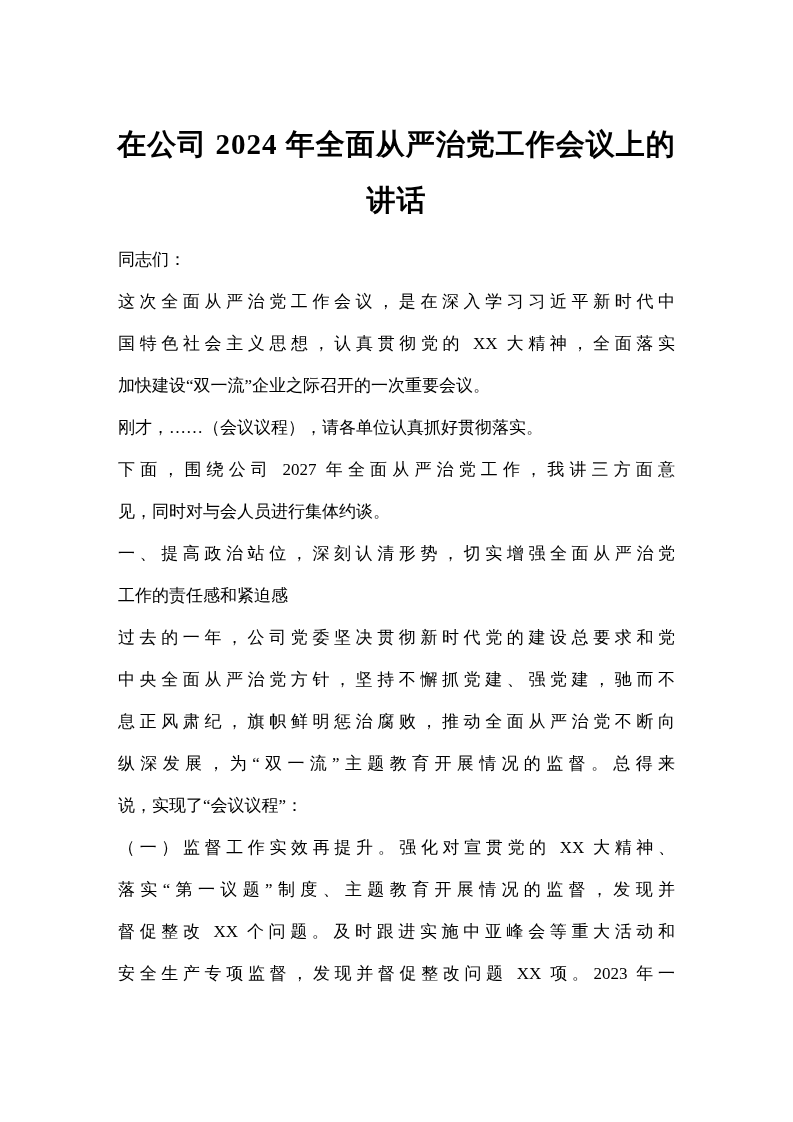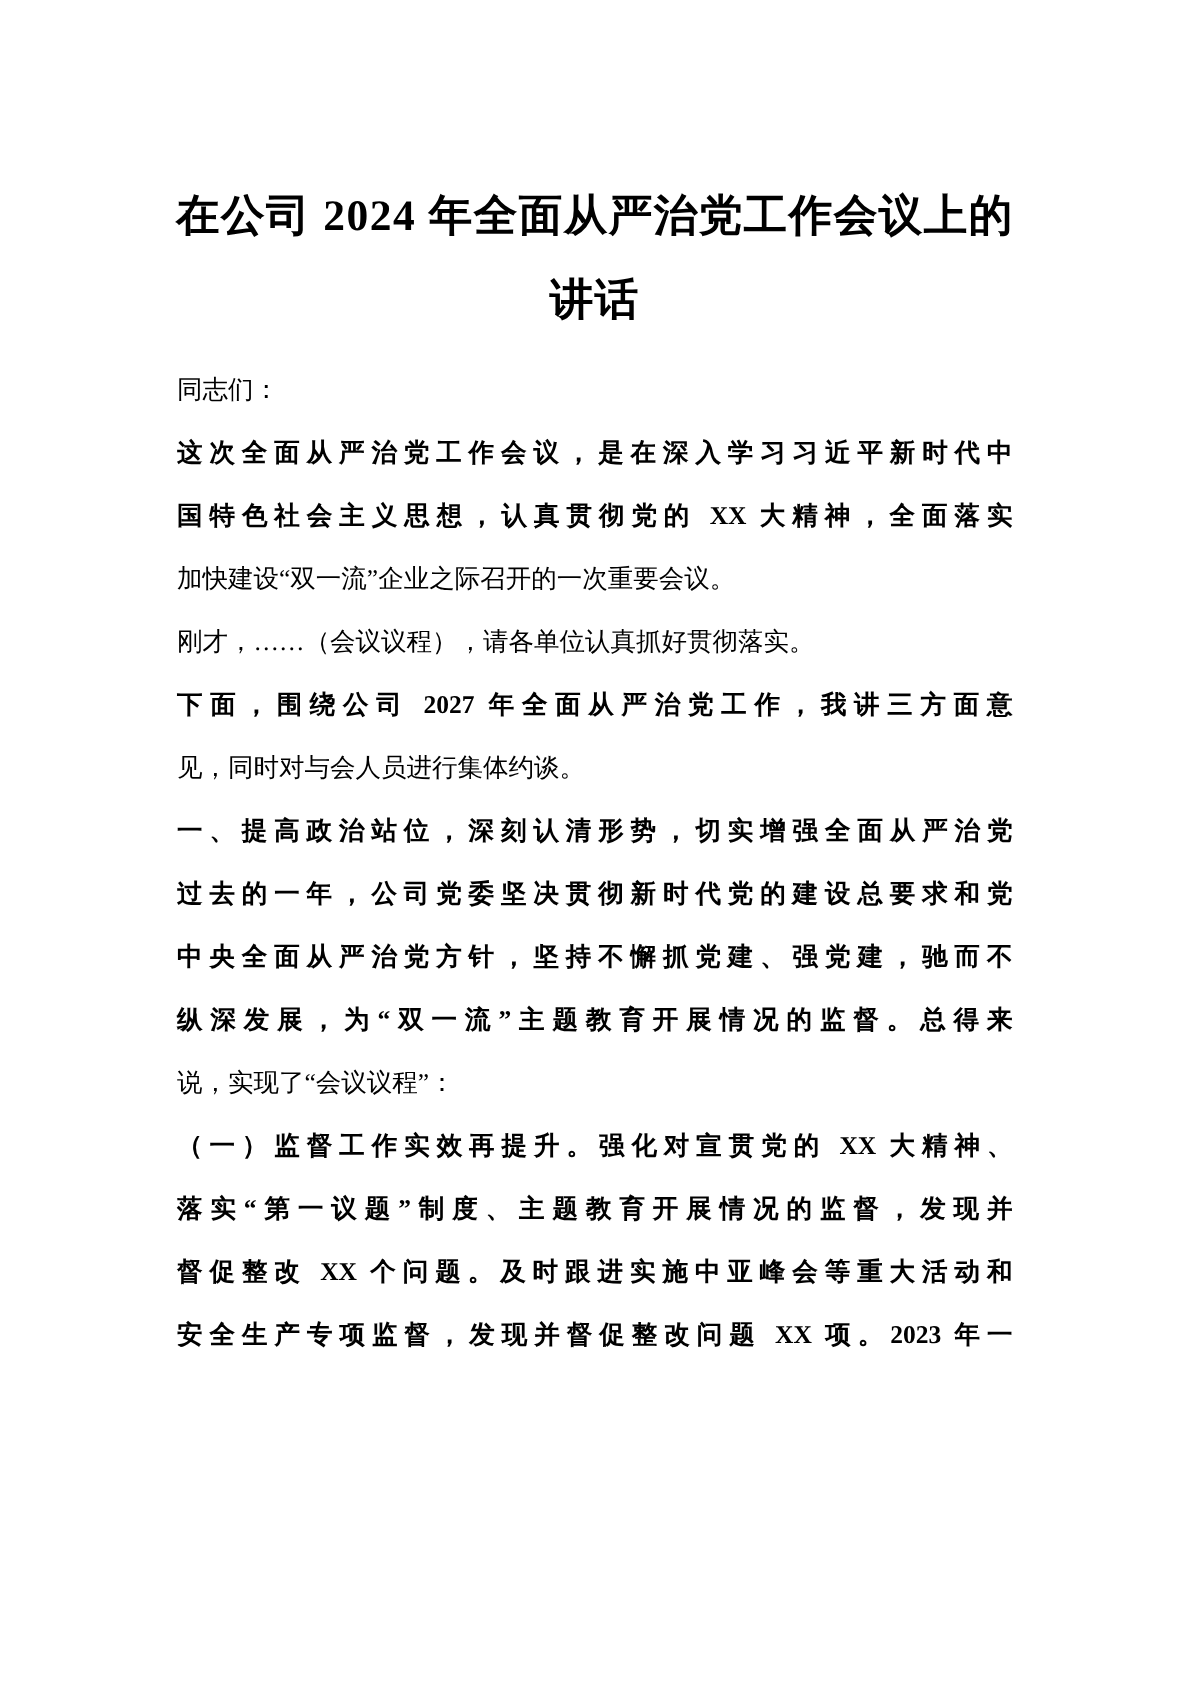--- a/index.html
+++ b/index.html
@@ -32,21 +32,20 @@
     width: 557px;
     font-size: 17px;
     line-height: 42px;
   }
   .line {
     text-align: justify;
     white-space: normal;
   }
   .line.fill {
     text-align-last: justify;
-    font-weight: bold;
   }
 </style>
 </head>
 <body style="background: rgb(255, 255, 255); color: rgb(0, 0, 0);">
 
 <div class="page">
   <h1 class="title">
     <div class="title-line">在公司 2024 年全面从严治党工作会议上的</div>
     <div class="title-line">讲话</div>
   </h1>
@@ -63,25 +62,27 @@
       <div class="line">加快建设“双一流”企业之际召开的一次重要会议。</div>
 
       <div class="line">刚才，……（会议议程），请各单位认真抓好贯彻落实。</div>
 
       <div class="line fill">下面，围绕公司 2027 年全面从严治党工作，我讲三方面意</div>
 
       <div class="line">见，同时对与会人员进行集体约谈。</div>
 
       <div class="line fill">一、提高政治站位，深刻认清形势，切实增强全面从严治党</div>
 
+      <div class="line">工作的责任感和紧迫感</div>
 
       <div class="line fill">过去的一年，公司党委坚决贯彻新时代党的建设总要求和党</div>
 
       <div class="line fill">中央全面从严治党方针，坚持不懈抓党建、强党建，驰而不</div>
 
+      <div class="line fill">息正风肃纪，旗帜鲜明惩治腐败，推动全面从严治党不断向</div>
 
       <div class="line fill">纵深发展，为“双一流”主题教育开展情况的监督。总得来</div>
 
       <div class="line">说，实现了“会议议程”：</div>
 
       <div class="line fill">（一）监督工作实效再提升。强化对宣贯党的 XX 大精神、</div>
 
       <div class="line fill">落实“第一议题”制度、主题教育开展情况的监督，发现并</div>
 
       <div class="line fill">督促整改 XX 个问题。及时跟进实施中亚峰会等重大活动和</div>

